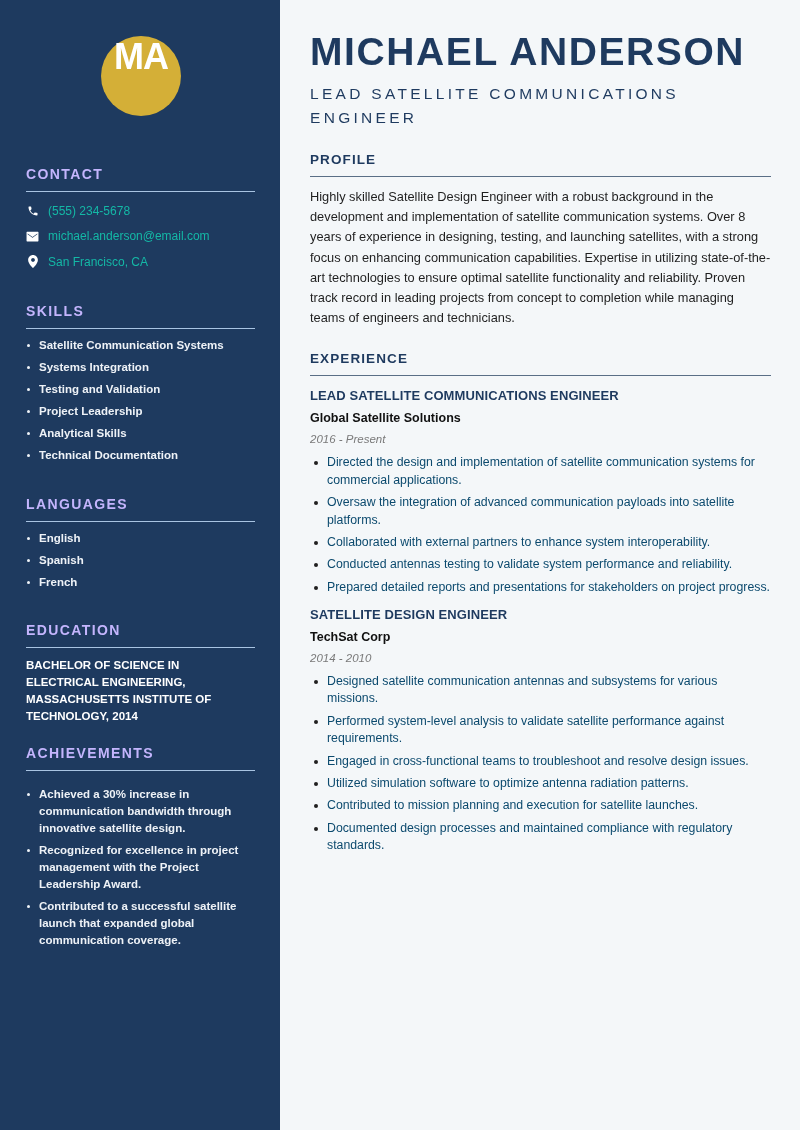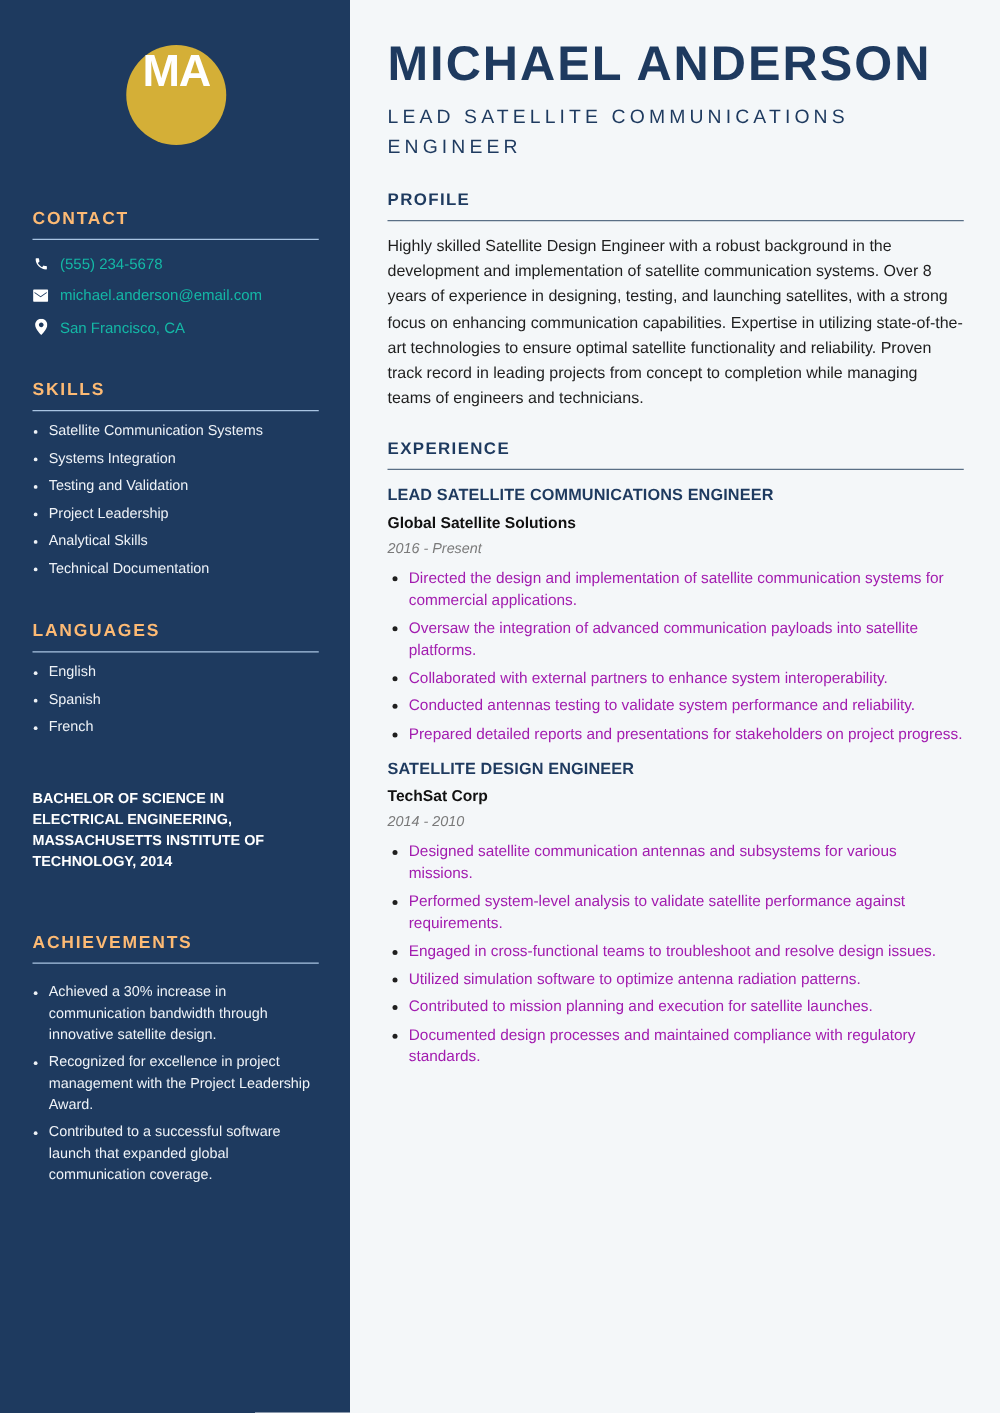--- a/index.html
+++ b/index.html
@@ -21,38 +21,39 @@
       position: absolute; left: 101px; top: 36px;
       width: 80px; height: 80px; border-radius: 50%;
       background: #d4af37;
       display: flex; align-items: flex-start; justify-content: center;
       color: #ffffff; font-weight: bold; font-size: 36px;
       letter-spacing: -1px;
     }
     .side-section { position: absolute; left: 26px; width: 229px; }
     .side-heading {
       font-size: 14px; font-weight: bold; letter-spacing: 1.4px;
-      color: #fdba74;
+      color: #c4b5fd;
       padding-bottom: 9px;
       border-bottom: 1.5px solid #a9c4e2;
     }
     .contact-list { list-style: none; margin-top: 6px; }
     .contact-list li {
       display: flex; align-items: center;
       font-size: 12px; height: 25.5px; color: #14b8a6;
     }
     .contact-list .ico {
       width: 13px; height: 13px; margin-right: 9px;
       display: inline-flex; align-items: center; justify-content: center;
     }
     .bullet-list { list-style: none; margin-top: 8px; }
     .bullet-list li {
       position: relative; padding-left: 13px;
       font-size: 11.5px; line-height: 17px; color: #eef2f7;
       margin-bottom: 5px;
+      font-weight: bold;
     }
     .bullet-list li::before {
       content: ""; position: absolute; left: 1px; top: 7px;
       width: 3px; height: 3px; background: #eef2f7; border-radius: 50%;
     }
     .edu-text {
       margin-top: 9px; font-size: 11.5px; font-weight: bold;
       line-height: 17px; color: #ffffff;
     }
 
@@ -78,21 +79,21 @@
     }
     .job-title {
       font-size: 13px; font-weight: bold; color: #1e3a5f; margin-top: 12px;
       letter-spacing: 0.1px;
     }
     .company { font-size: 12.5px; font-weight: bold; color: #111111; margin-top: 8px; }
     .dates { font-size: 11.5px; font-style: italic; color: #7a7a7a; margin-top: 8px; }
     .job-bullets { list-style: none; margin-top: 9px; }
     .job-bullets li {
       position: relative; padding-left: 17px;
-      font-size: 12.3px; line-height: 17.8px; color: #a21caf;
+      font-size: 12.3px; line-height: 17.8px; color: #0c4a6e;
       margin-bottom: 4.5px;
     }
     .job-bullets li::before {
       content: ""; position: absolute; left: 4px; top: 7px;
       width: 4px; height: 4px; background: #1f1f1f; border-radius: 50%;
     }
   </style>
 </head>
 <body>
 
@@ -146,29 +147,30 @@
   <section class="side-section" style="top:496px;">
     <h2 class="side-heading">LANGUAGES</h2>
     <ul class="bullet-list">
       <li>English</li>
       <li>Spanish</li>
       <li>French</li>
     </ul>
   </section>
 
   <section class="side-section" style="top:622px;">
+    <h2 class="side-heading">EDUCATION</h2>
     <p class="edu-text">BACHELOR OF SCIENCE IN ELECTRICAL ENGINEERING, MASSACHUSETTS INSTITUTE OF TECHNOLOGY, 2014</p>
   </section>
 
   <section class="side-section" style="top:745px;">
     <h2 class="side-heading">ACHIEVEMENTS</h2>
     <ul class="bullet-list" style="margin-top:15px;">
       <li>Achieved a 30% increase in communication bandwidth through innovative satellite design.</li>
       <li>Recognized for excellence in project management with the Project Leadership Award.</li>
-      <li>Contributed to a successful software launch that expanded global communication coverage.</li>
+      <li>Contributed to a successful satellite launch that expanded global communication coverage.</li>
     </ul>
   </section>
 </aside>
 
 <main class="main">
   <h1 class="name">MICHAEL ANDERSON</h1>
   <div class="title">LEAD SATELLITE COMMUNICATIONS ENGINEER</div>
 
   <section class="main-section" style="top:152px;">
     <h2 class="main-heading">PROFILE</h2>

